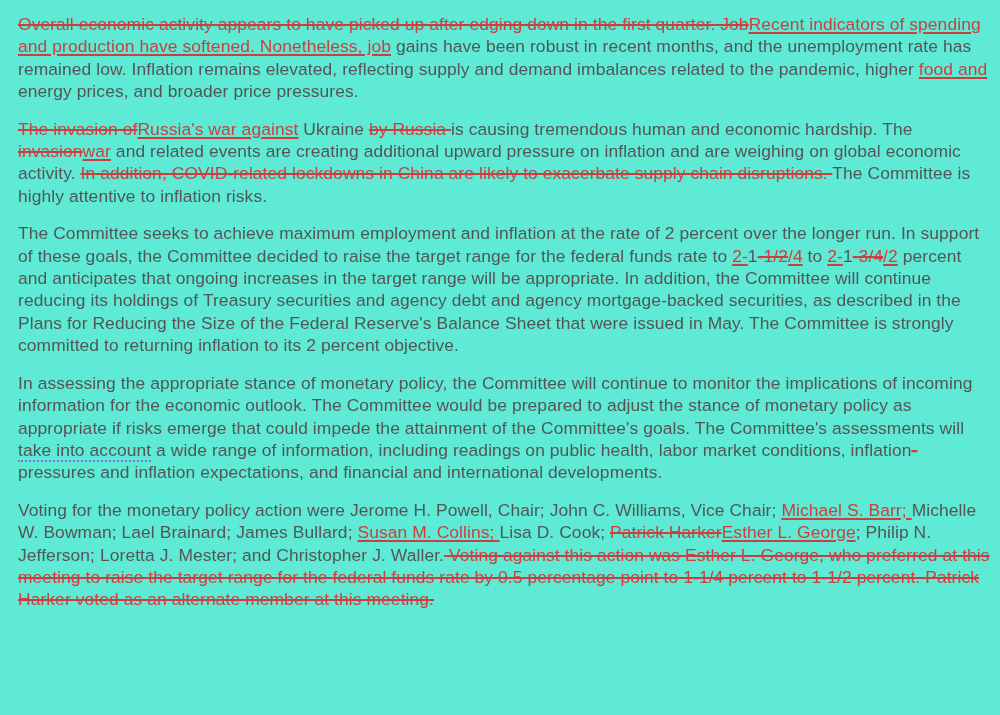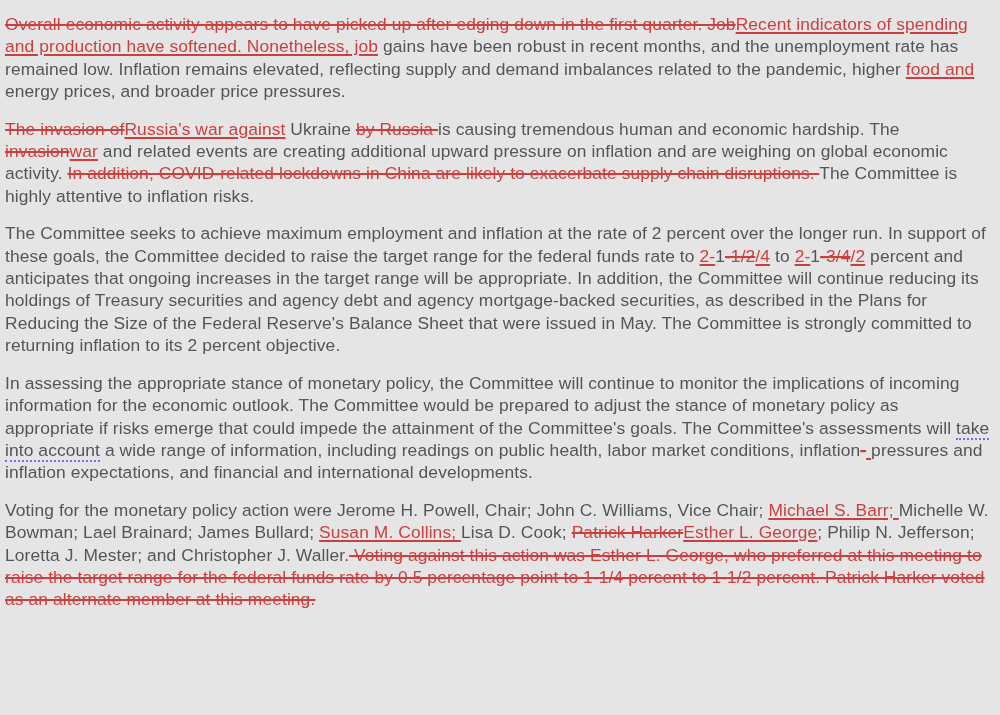--- a/index.html
+++ b/index.html
@@ -9,27 +9,27 @@
   }
   body {
     width: 1000px;
     height: 715px;
     overflow: hidden;
   }
   .doc {
     box-sizing: border-box;
     width: 1000px;
     height: 715px;
-    padding: 13px 10px 10px 5px;
+    padding: 13px 10px 10px 18px;
     font-family: "Liberation Sans", "DejaVu Sans", sans-serif;
     font-size: 17.4px;
     line-height: 22.4px;
     letter-spacing: 0.1px;
     color: #545557;
-    background: #e5e5e5;
+    background: #5eead4;
   }
   .doc p {
     margin: 0 0 15px 0;
   }
   .seg-normal {
     color: #545557;
   }
   .seg-del {
     color: #cc3f3f;
     text-decoration: line-through;

